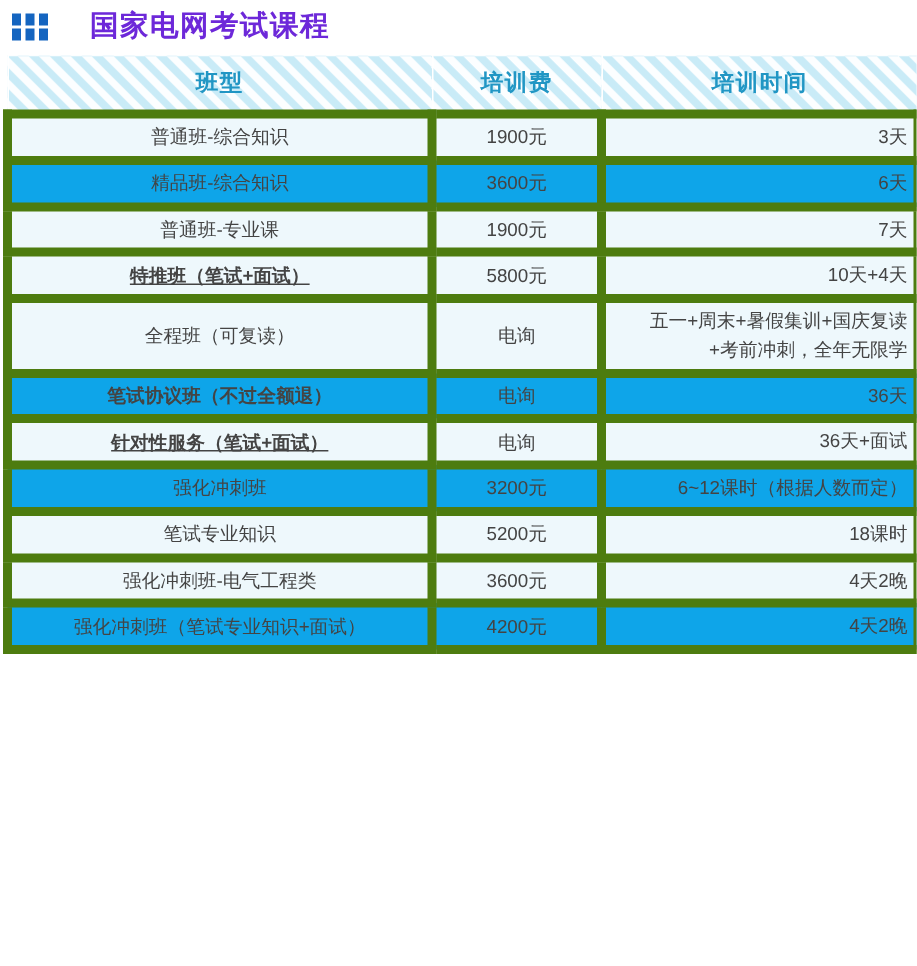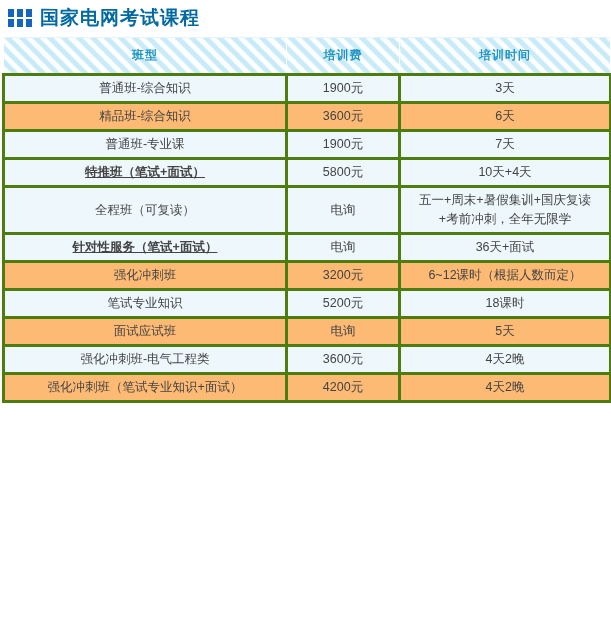--- a/index.html
+++ b/index.html
@@ -30,25 +30,26 @@
     height: 22px;
     margin-right: 8px;
     flex: 0 0 auto;
     position: relative;
   }
   .logo-icon .bar {
     position: absolute;
     background: #1565c0;
   }
   .header-title {
-    color: #0369a1;
+    color: #6d28d9;
     font-size: 19px;
     font-weight: bold;
     letter-spacing: 1px;
     line-height: 22px;
+    margin-left: 20px;
   }
 
   
   .table-wrap {
     padding: 0 2px;
     box-sizing: border-box;
   }
   table.course {
     width: 607px;
     border-collapse: collapse;
@@ -59,53 +60,54 @@
   table.course col.c2 { width: 113px; }
   table.course col.c3 { width: 211px; }
 
   table.course th {
     background: #e8f6fc;
     background-image:
       repeating-linear-gradient(45deg,
         rgba(255,255,255,0.85) 0px, rgba(255,255,255,0.85) 5px,
         rgba(176,226,243,0.55) 5px, rgba(176,226,243,0.55) 10px);
     color: #2196c4;
-    font-size: 12px;
+    font-size: 15px;
     font-weight: bold;
     height: 34px;
     border: 1px solid #ffffff;
     text-align: center;
     letter-spacing: 1px;
   }
   table.course td {
     background: #eef8fc;
-    border: 3px solid #4d7c0f;
+    border: 6px solid #4d7c0f;
     text-align: center;
     height: 28px;
     font-size: 12.5px;
     color: #444444;
     padding: 3px 4px;
     line-height: 1.45;
     box-sizing: border-box;
   }
   table.course tr.alt td {
-    background: #fdba74;
+    background: #0ea5e9;
   }
   td.red {
     color: #e2231a;
     font-weight: bold;
     text-decoration: underline;
   }
   td.bold {
     font-weight: bold;
     color: #222222;
   }
   .multi-line {
     display: block;
     line-height: 1.5;
+    text-align: right;
   }
 </style>
 </head>
 <body>
 
 <div class="header">
   <span class="logo-icon">
     <span class="bar" style="left:0px;  top:2px;  width:6px; height:8px;"></span>
     <span class="bar" style="left:9px;  top:2px;  width:6px; height:8px;"></span>
     <span class="bar" style="left:18px; top:2px;  width:6px; height:8px;"></span>
@@ -160,46 +162,46 @@
           </td>
         </tr>
         <tr>
           <td>全程班（可复读）</td>
           <td>电询</td>
           <td>
             <span class="multi-line">五一+周末+暑假集训+国庆复读</span>
             <span class="multi-line">+考前冲刺，全年无限学</span>
           </td>
         </tr>
+        <tr class="alt">
+          <td class="bold">笔试协议班（不过全额退）</td>
+          <td>电询</td>
+          <td>
+            <span class="multi-line">36天</span>
+          </td>
+        </tr>
         <tr>
           <td class="red">针对性服务（笔试+面试）</td>
           <td>电询</td>
           <td>
             <span class="multi-line">36天+面试</span>
           </td>
         </tr>
         <tr class="alt">
           <td>强化冲刺班</td>
           <td>3200元</td>
           <td>
             <span class="multi-line">6~12课时（根据人数而定）</span>
           </td>
         </tr>
         <tr>
           <td>笔试专业知识</td>
           <td>5200元</td>
           <td>
             <span class="multi-line">18课时</span>
-          </td>
-        </tr>
-        <tr class="alt">
-          <td>面试应试班</td>
-          <td>电询</td>
-          <td>
-            <span class="multi-line">5天</span>
           </td>
         </tr>
         <tr>
           <td>强化冲刺班-电气工程类</td>
           <td>3600元</td>
           <td>
             <span class="multi-line">4天2晚</span>
           </td>
         </tr>
         <tr class="alt">

